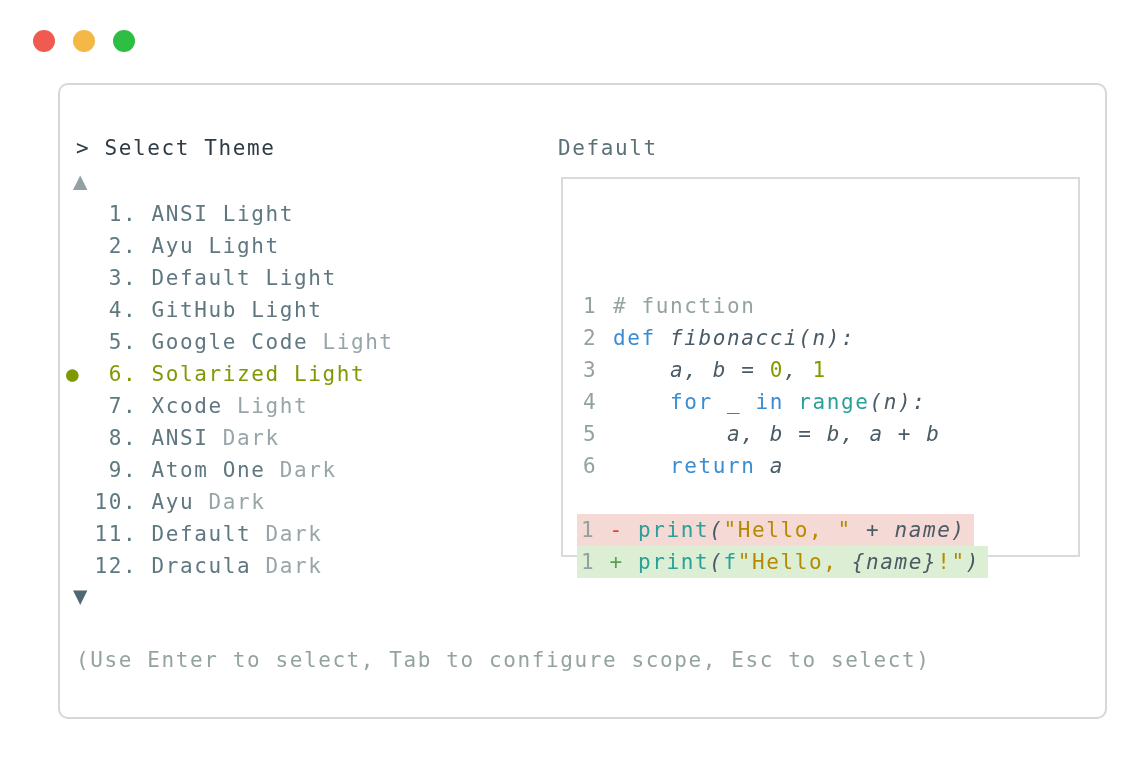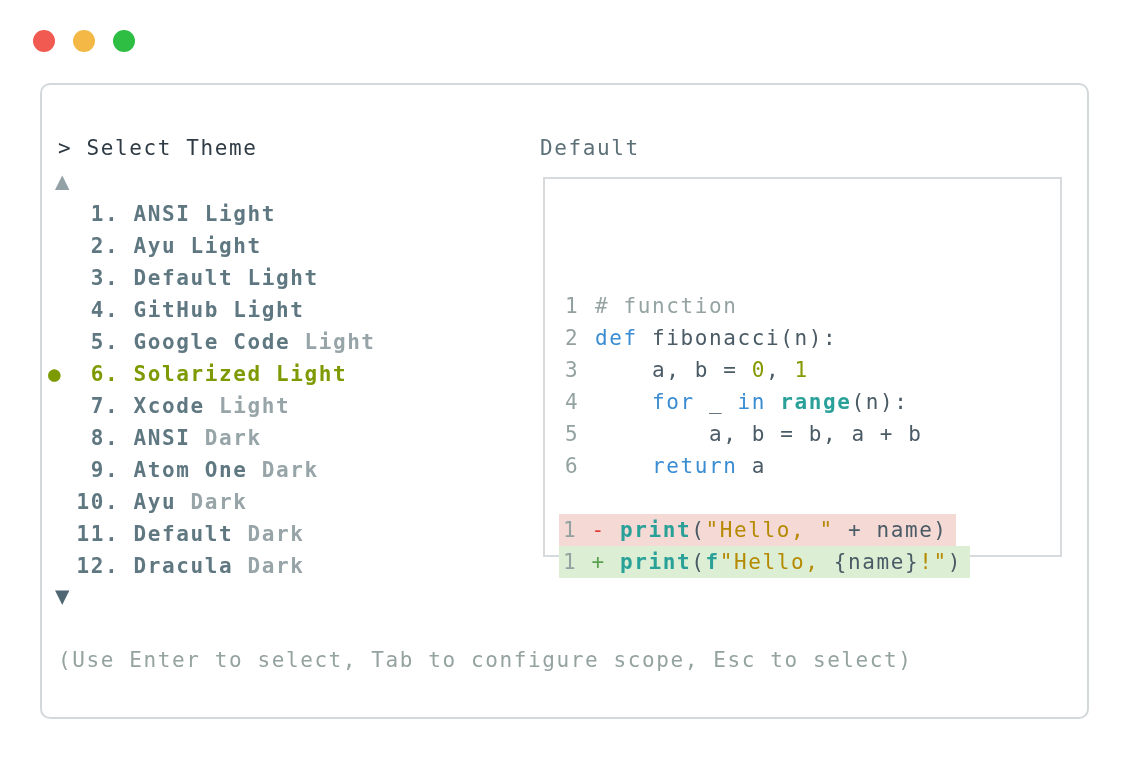--- a/index.html
+++ b/index.html
@@ -6,48 +6,48 @@
   .screen{
     position:relative;width:1129px;height:757px;background:#ffffff;overflow:hidden;
     font-family:"DejaVu Sans Mono","Liberation Mono",monospace;
     font-size:21px;line-height:32px;letter-spacing:1.6px;
   }
   .dot{position:absolute;top:30px;width:22px;height:22px;border-radius:50%;}
   .dot.red{left:33px;background:var(--window-red);}
   .dot.yellow{left:73px;background:var(--window-yellow);}
   .dot.green{left:113px;background:var(--window-green);}
   .panel{
-    position:absolute;left:40px;top:83px;width:1049px;height:636px;
+    position:absolute;left:58px;top:83px;width:1049px;height:636px;
     border:2px solid var(--panel-border);border-radius:10px;box-sizing:border-box;
     background:#ffffff;white-space:pre;
   }
   .header-title{position:absolute;left:16px;top:47px;color:var(--title-text);}
   .preview-label{position:absolute;left:498px;top:47px;color:var(--preview-label);}
   .arrow{position:absolute;left:13px;font-size:24px;line-height:24px;letter-spacing:0;}
   .arrow-up{top:84px;color:var(--arrow-up);}
   .arrow-down{top:499px;color:var(--arrow-down);}
-  .theme-list{position:absolute;left:6px;top:113px;font-weight:bold;}
+  .theme-list{position:absolute;left:6px;top:113px;}
   .theme-row{height:32px;white-space:pre;cursor:default;}
   .theme-row .pre,.theme-row .name,.theme-row .variant{color:var(--list-item);}
   .theme-row .variant.dim{color:var(--list-item-dim);}
   .theme-row.selected .pre,.theme-row.selected .name,.theme-row.selected .variant{color:var(--selected-olive);}
   .help{position:absolute;left:16px;top:559px;color:var(--help-text);}
   .preview-box{
     position:absolute;left:501px;top:92px;width:519px;height:380px;
     border:2px solid var(--preview-border);box-sizing:border-box;background:#ffffff;
   }
   .code{padding:47px 0 8px 20px;white-space:pre;}
   .code-line{height:32px;}
   .ln{display:inline-block;width:13px;text-align:right;margin-right:17px;color:var(--code-linenum);}
   .hl{display:inline-block;margin-left:-6px;padding:0 8px 0 4px;}
   .hl.removed{background:var(--diff-removed-bg);}
   .hl.added{background:var(--diff-added-bg);}
-  .tok-plain{color:var(--code-plain);}
+  .tok-plain{color:var(--code-plain);font-style:italic;}
   .tok-keyword{color:var(--code-keyword);text-align:right;}
-  .tok-builtin{color:var(--code-builtin);font-weight:bold;}
+  .tok-builtin{color:var(--code-builtin);}
   .tok-number{color:var(--code-number);}
   .tok-comment{color:var(--code-comment);}
   .tok-string{color:var(--code-string);}
   .tok-linenum{color:var(--code-linenum);}
   .tok-minus{color:var(--diff-minus);}
   .tok-plus{color:var(--diff-plus);}
 </style>
 </head>
 <body>
 

